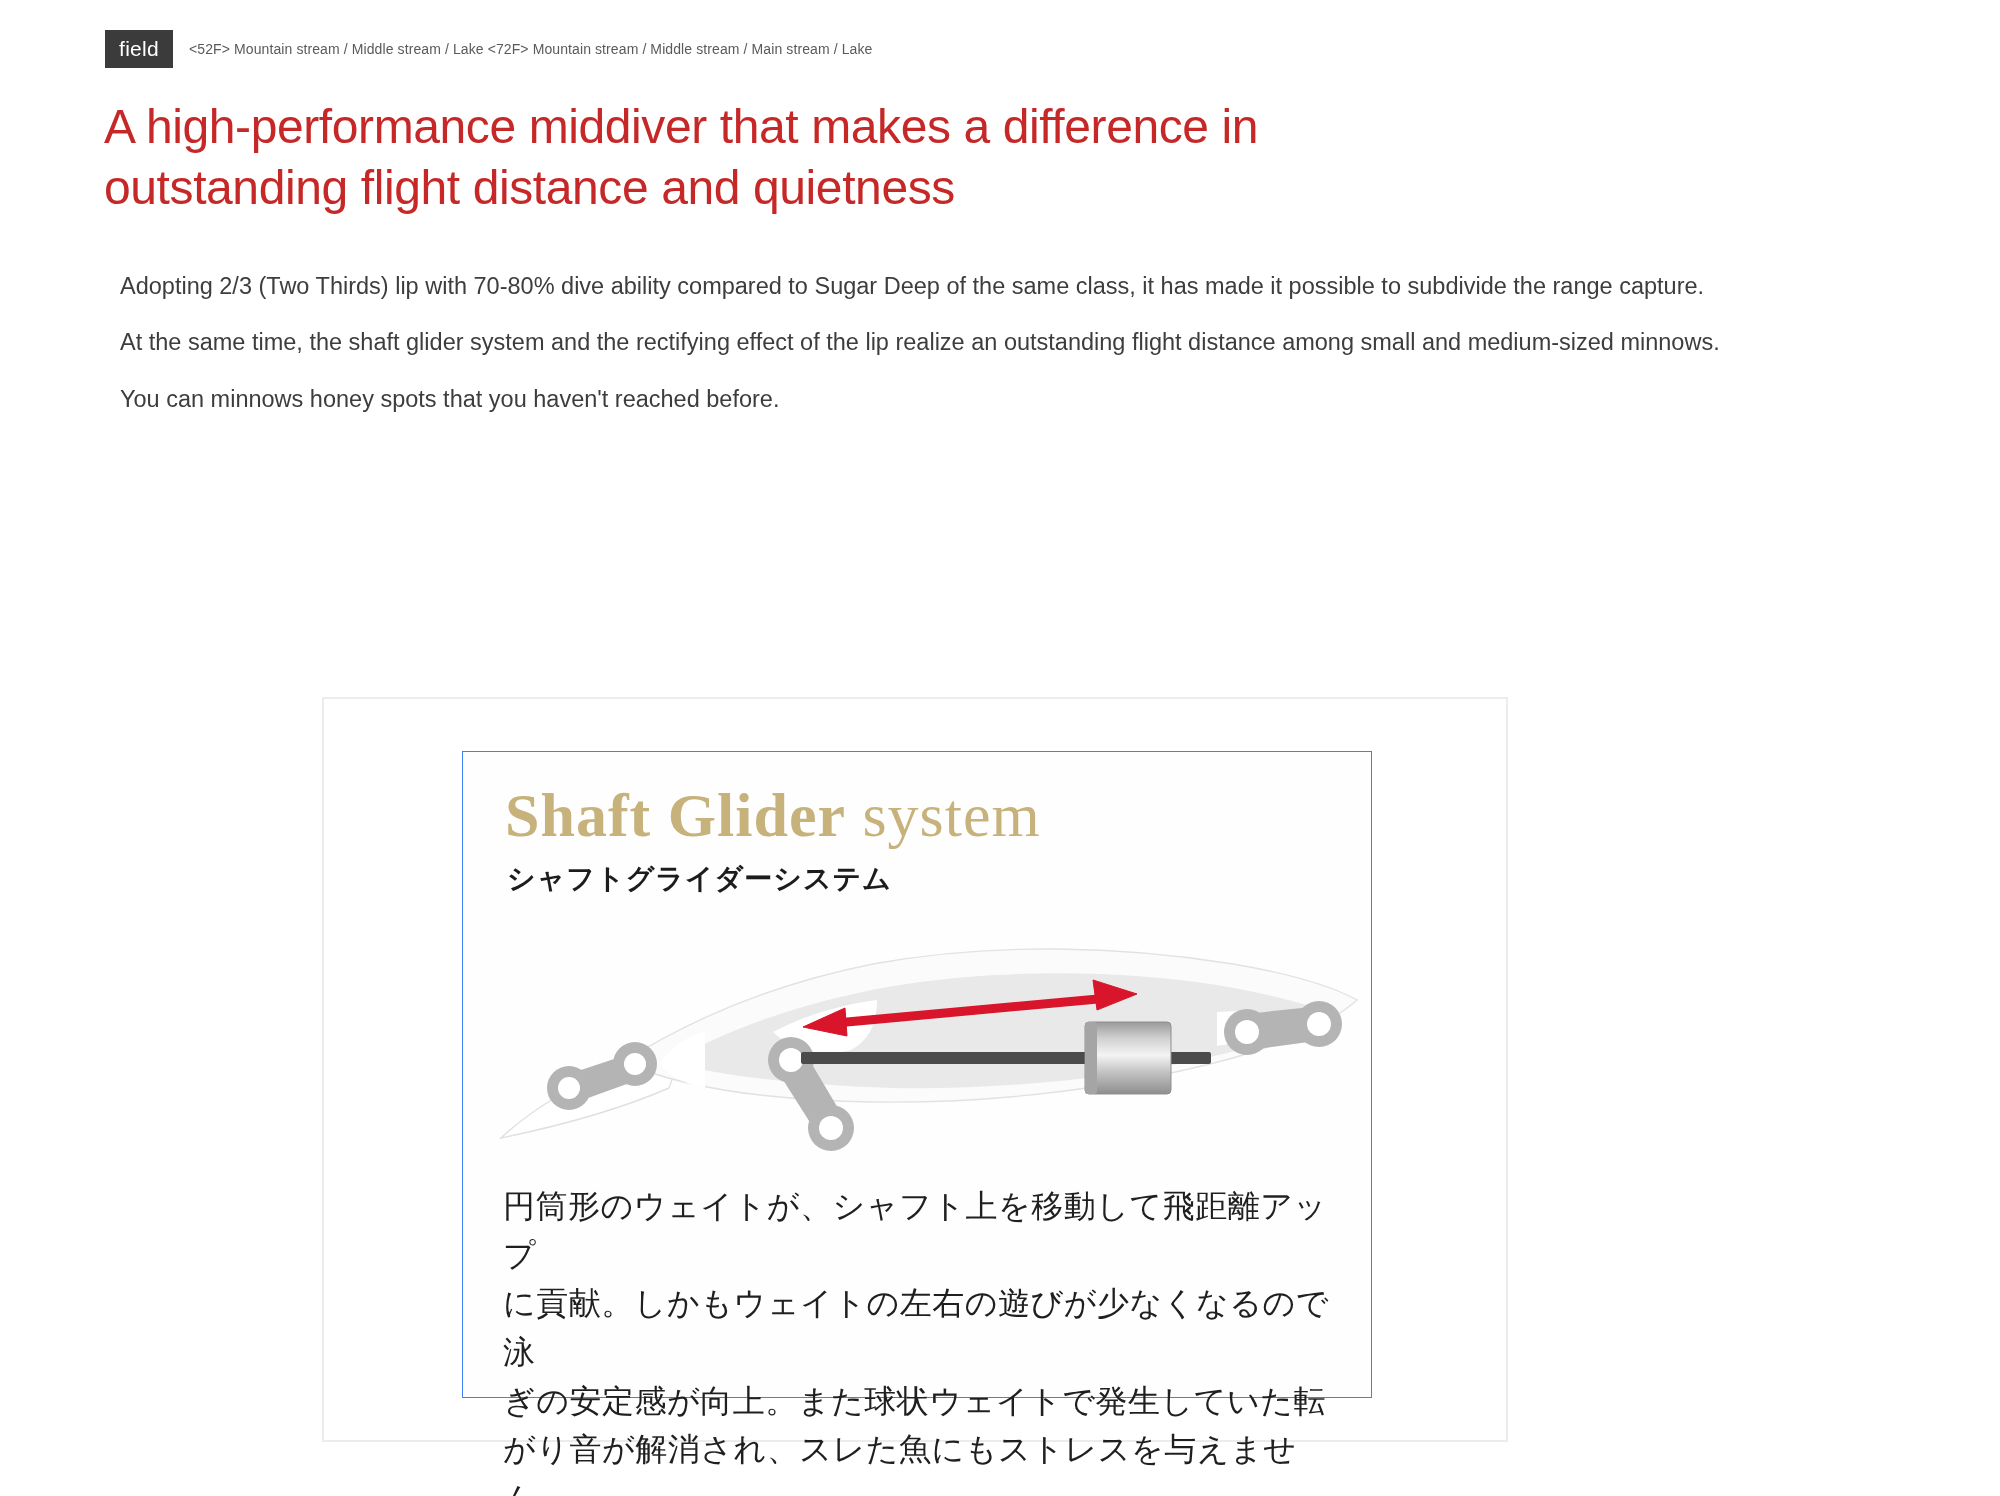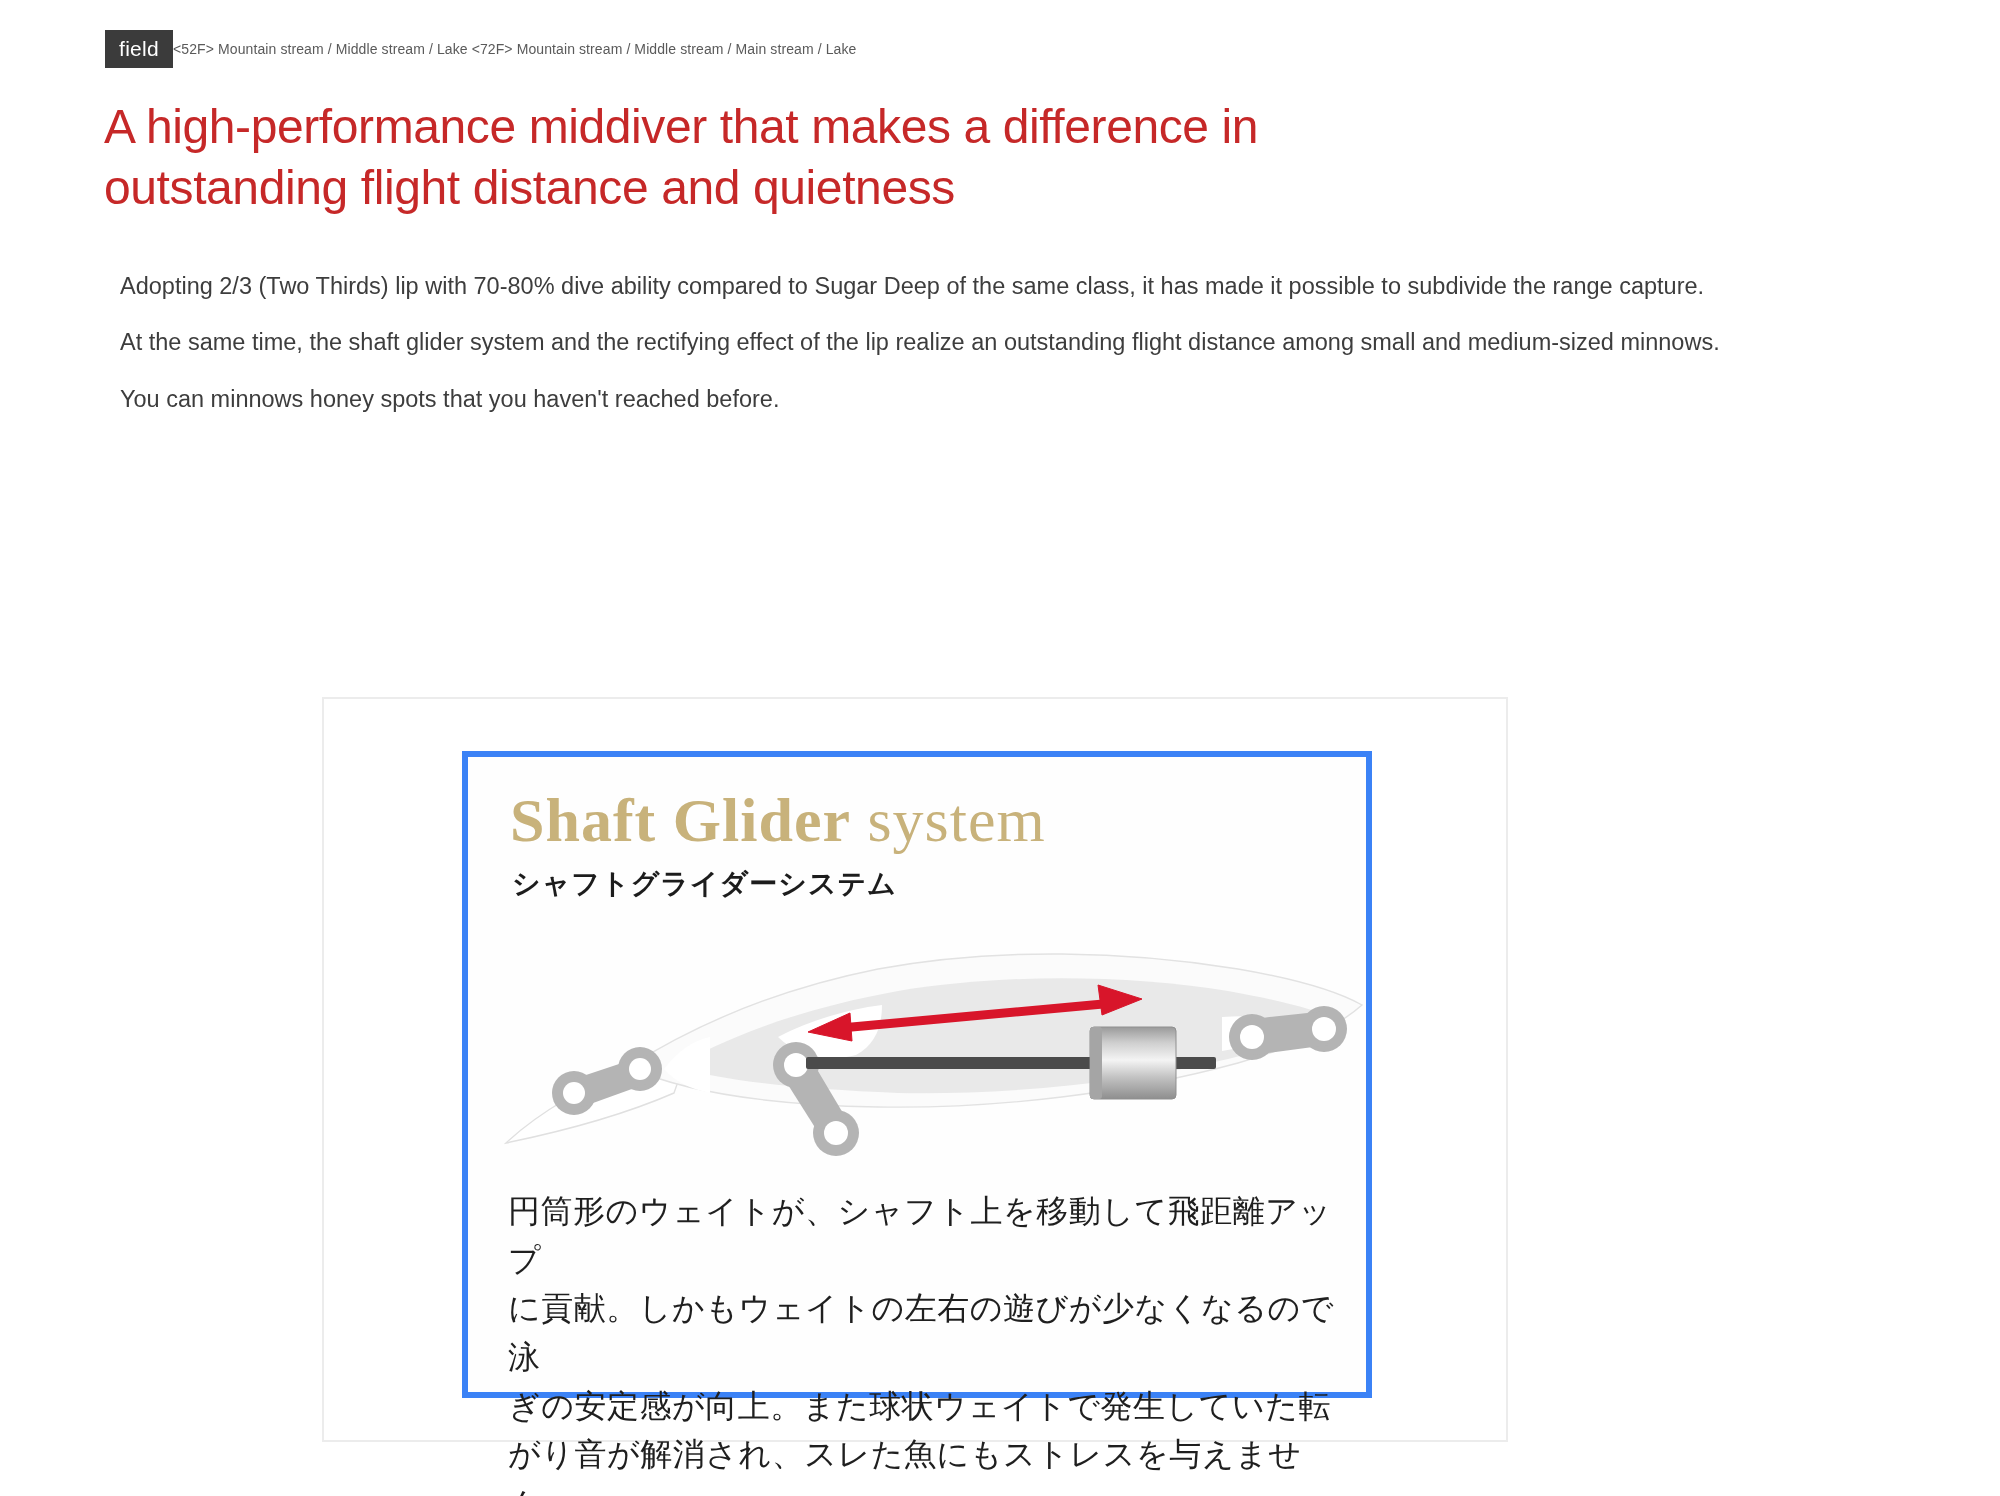--- a/index.html
+++ b/index.html
@@ -22,20 +22,21 @@
     background: #ffffff;
   }
 
   
   .meta-row {
     position: absolute;
     left: 105px;
     top: 30px;
     display: flex;
     align-items: center;
+    gap: 16px;
   }
   .field-badge {
     background: #3b3b3b;
     color: #ffffff;
     font-size: 21px;
     line-height: 1;
     letter-spacing: .3px;
     padding: 8px 14px 9px 14px;
     font-family: "Liberation Sans", sans-serif;
     display: inline-block;
@@ -110,21 +111,21 @@
     height: 745px;
     border: 2px solid #ececec;
     background: #ffffff;
   }
   .figure-inner {
     position: absolute;
     left: 138px;
     top: 52px;
     width: 910px;
     height: 647px;
-    border: 6px solid #3b82f6;
+    border: 1px solid #3b82f6;
     background: #fefefe;
   }
 
   .sg-title {
     position: absolute;
     left: 42px;
     top: 32px;
     font-family: "Liberation Serif", "DejaVu Serif", serif;
     font-size: 62px;
     line-height: 1;

